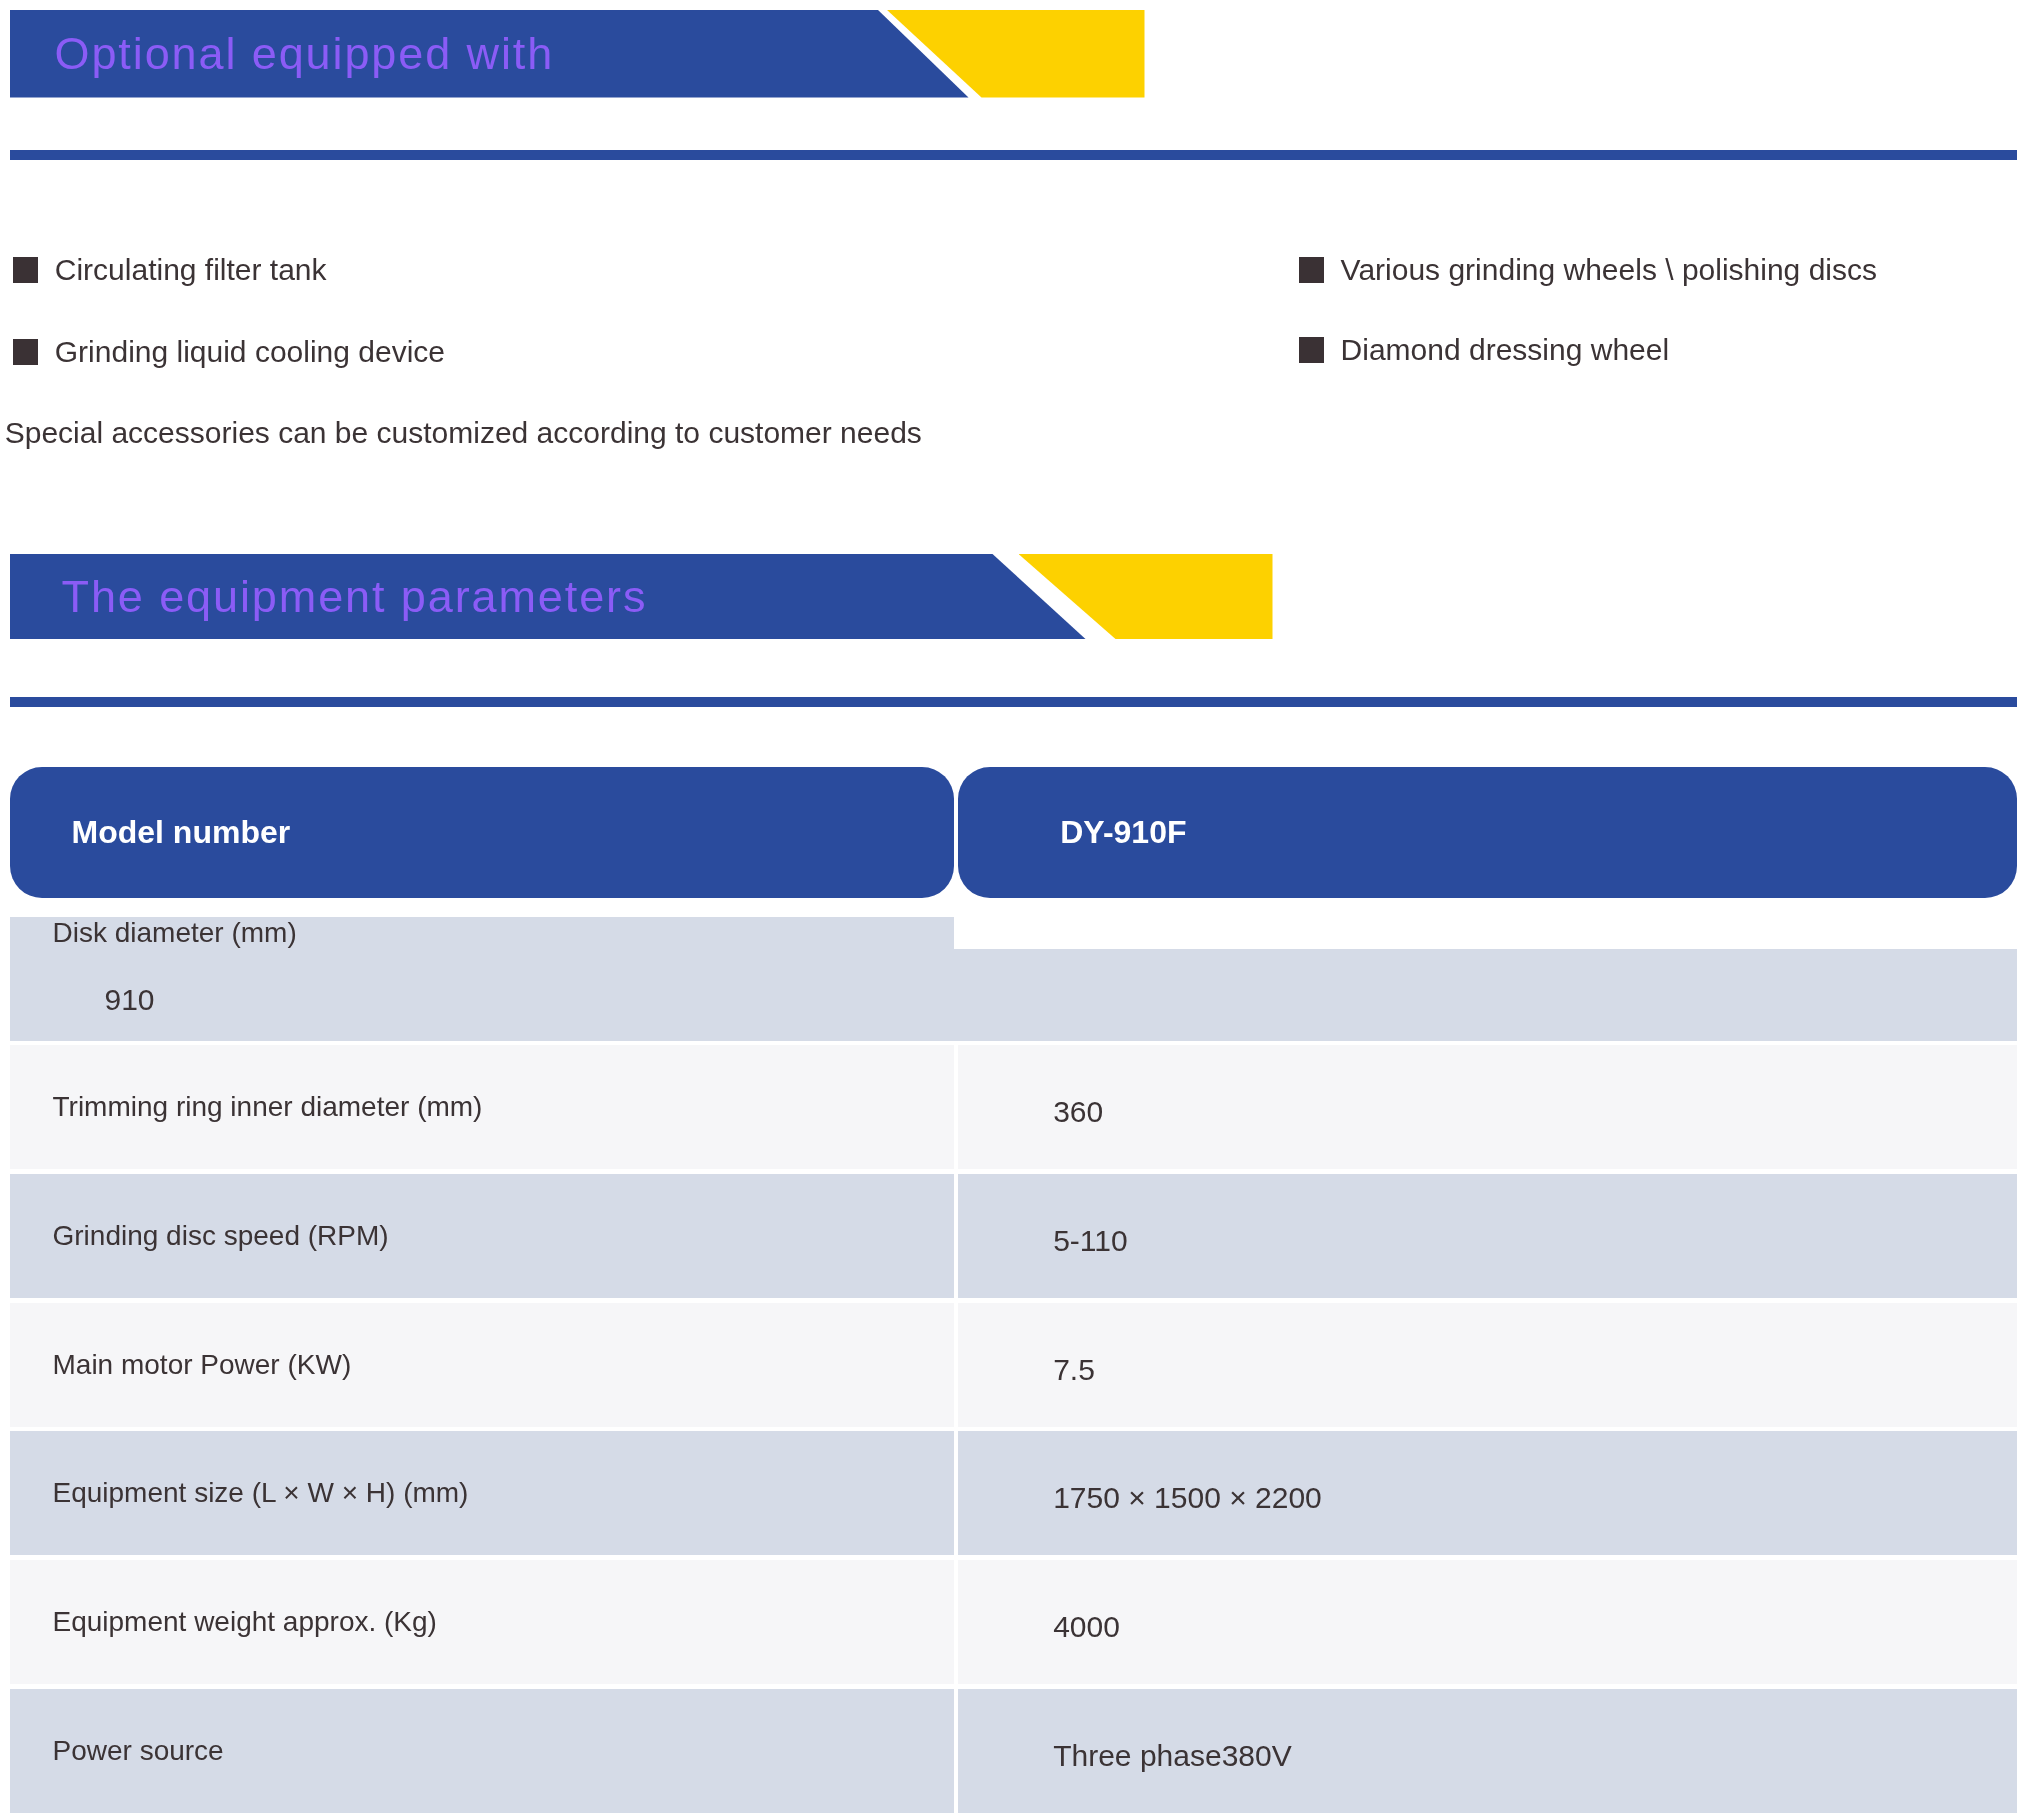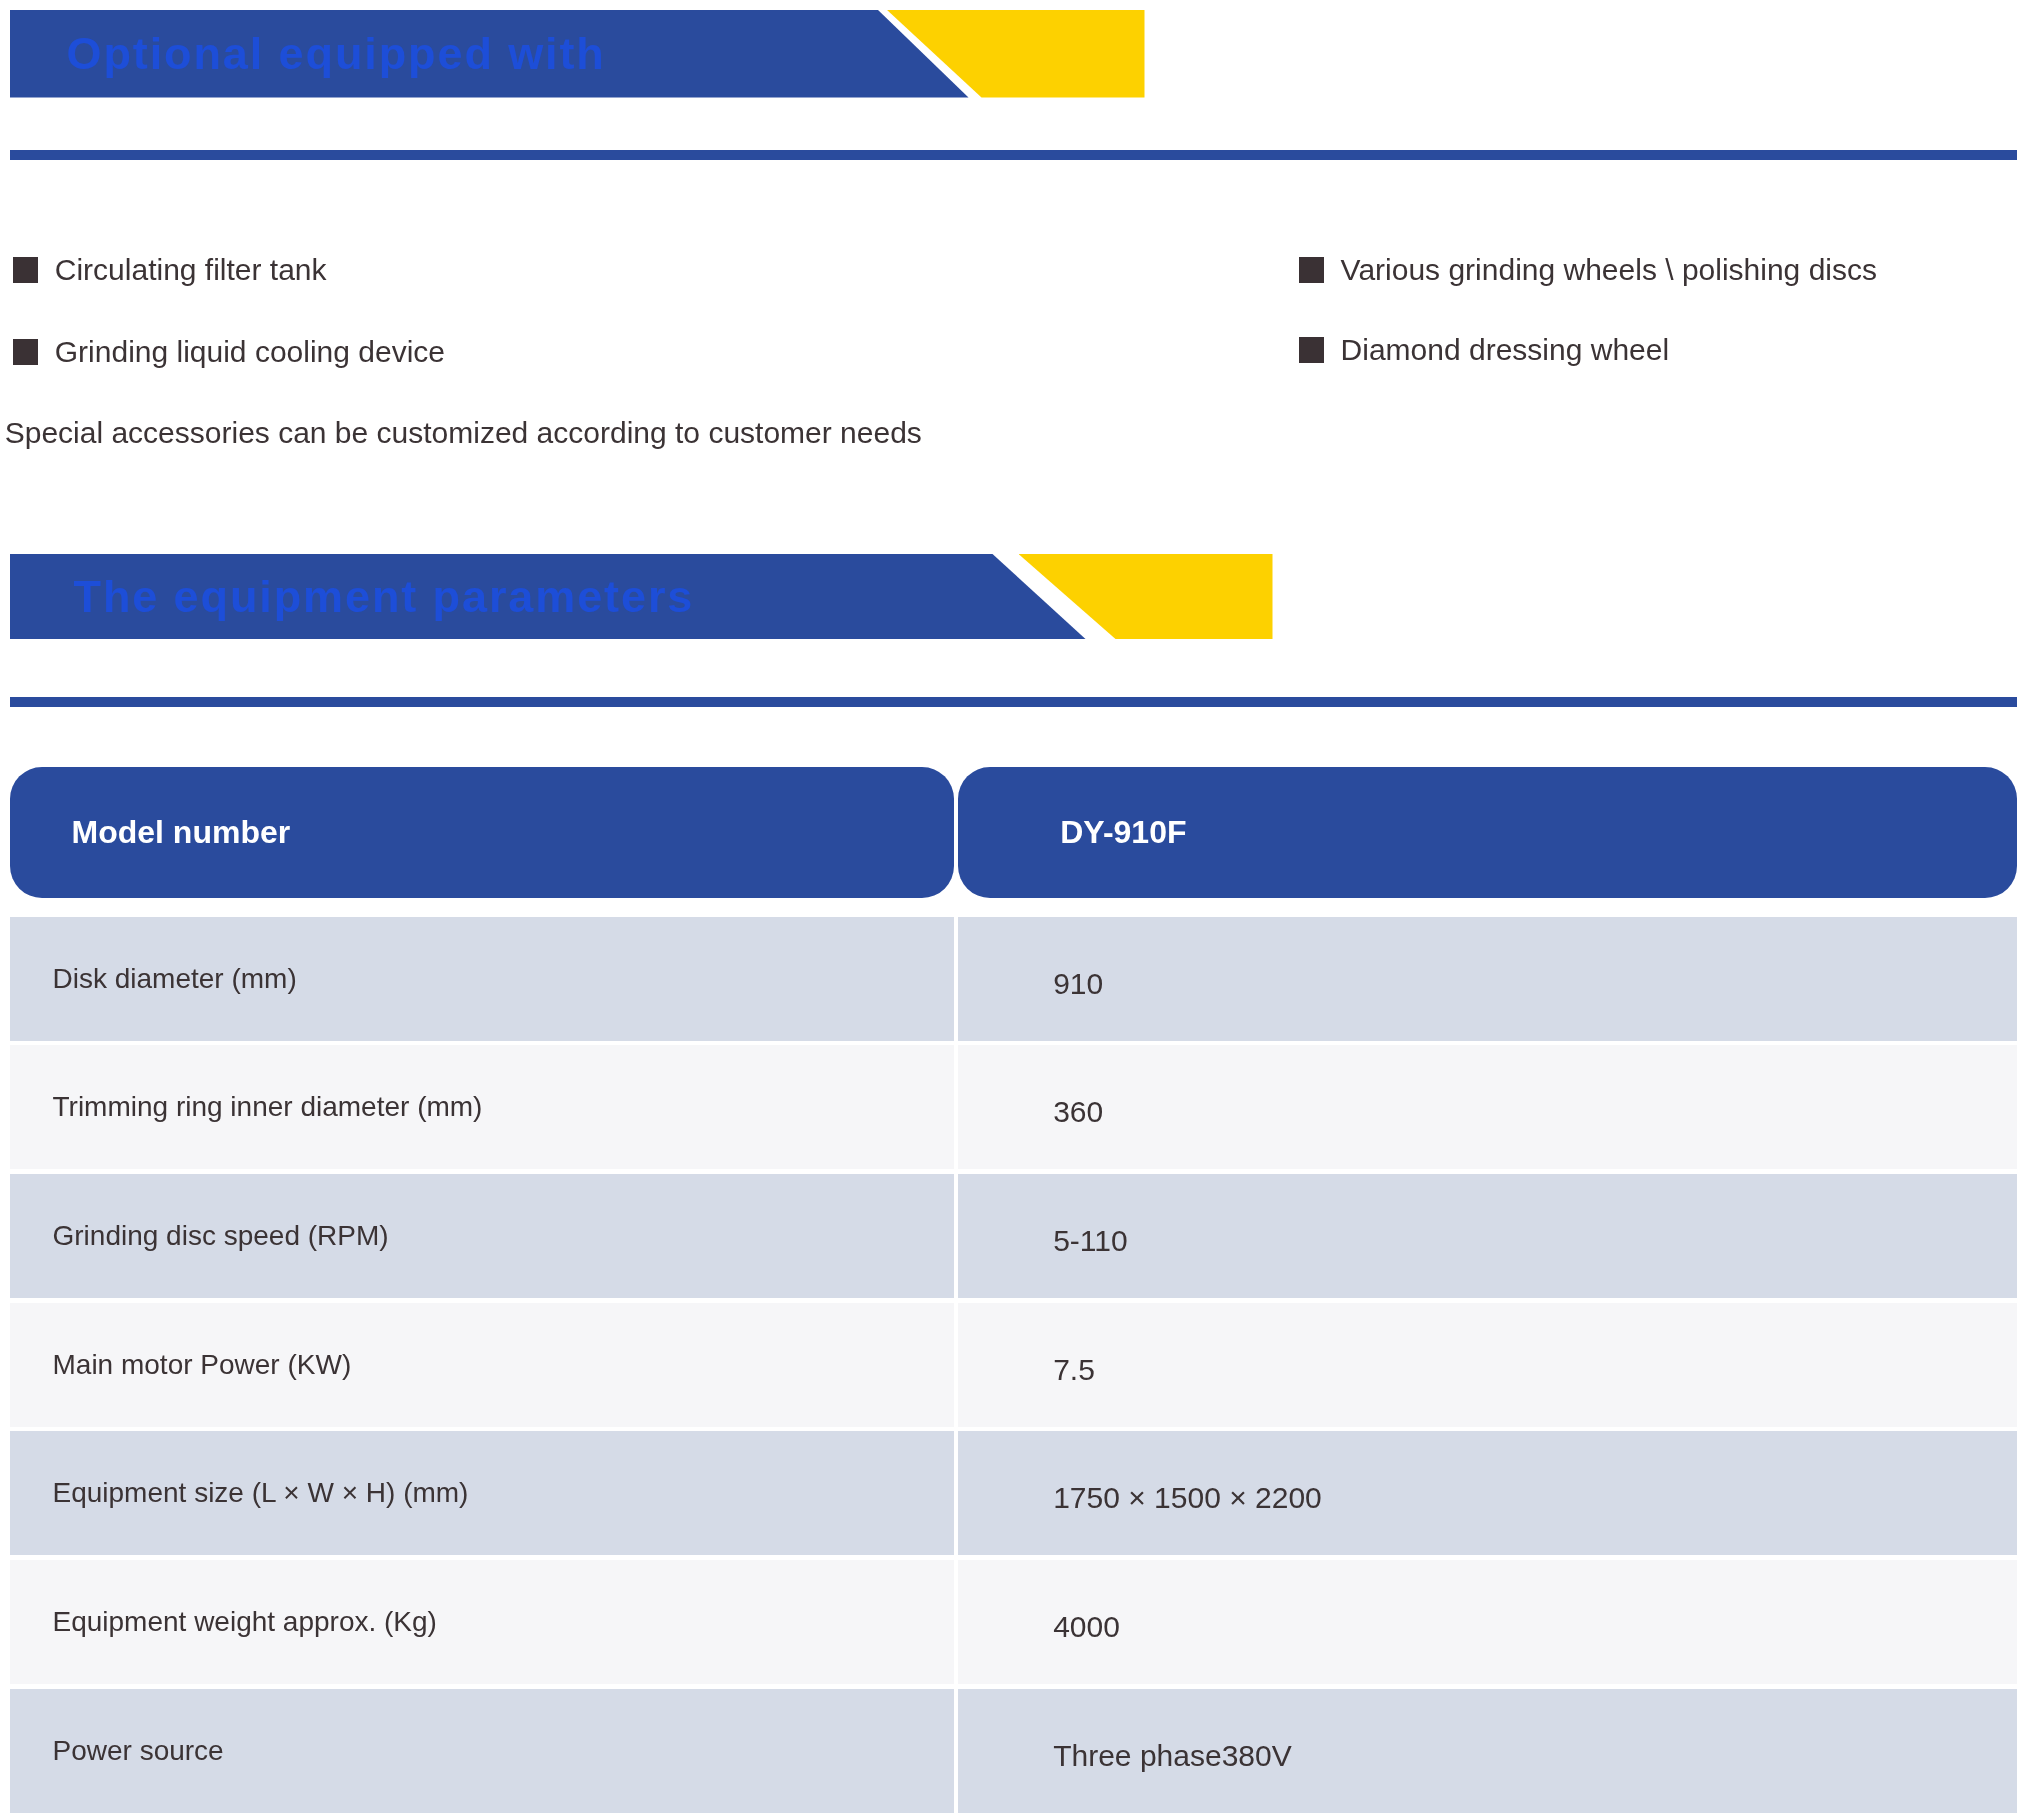--- a/index.html
+++ b/index.html
@@ -21,22 +21,22 @@
   .banner { position: absolute; left: 9.5px; }
   .banner .blue-shape {
     position: absolute; top: 0; left: 0; height: 100%;
     background: #2A4B9D;
   }
   .banner .yellow-shape {
     position: absolute; top: 0; height: 100%;
     background: #FDD100;
   }
   .banner .banner-title {
-    position: absolute; top: 0; left: 12px; height: 100%;
-    color: #1d4ed8; font-weight: bold; font-size: 45px;
+    position: absolute; top: 0; left: 0; height: 100%;
+    color: #8b5cf6; font-weight: normal; font-size: 45px;
     letter-spacing: 1.9px; white-space: nowrap;
     display: flex; align-items: center;
   }
   #banner-optional { top: 9.5px; width: 1145px; height: 88px; }
   #banner-optional .blue-shape {
     width: 959px;
     clip-path: polygon(0 0, calc(100% - 91px) 0, 100% 100%, 0 100%);
   }
   #banner-optional .yellow-shape {
     left: 877px; width: 258px;
@@ -107,21 +107,21 @@
   .t-header .t-cell-label,
   .t-header .t-cell-value {
     background: #2A4B9D; color: #ffffff; font-weight: bold; border-radius: 32px;
   }
   .t-header .t-cell-label { font-size: 32px; padding-left: 62px; }
   .t-header .t-cell-value { font-size: 32px; padding-left: 102px; padding-top: 0; }
 
   .t-data { height: 124px; }
   .t-data.odd  .t-cell-label, .t-data.odd  .t-cell-value { background: #D5DBE7; }
   .t-data.even .t-cell-label, .t-data.even .t-cell-value { background: #F6F6F8; }
-  #t-row-0 { top: 150px; }
+  #t-row-0 { top: 150px; flex-direction: column; }
   #t-row-1 { top: 278px; }
   #t-row-2 { top: 407px; }
   #t-row-3 { top: 536px; }
   #t-row-4 { top: 664px; }
   #t-row-5 { top: 793px; }
   #t-row-6 { top: 922px; }
 </style>
 </head>
 <body>
 

